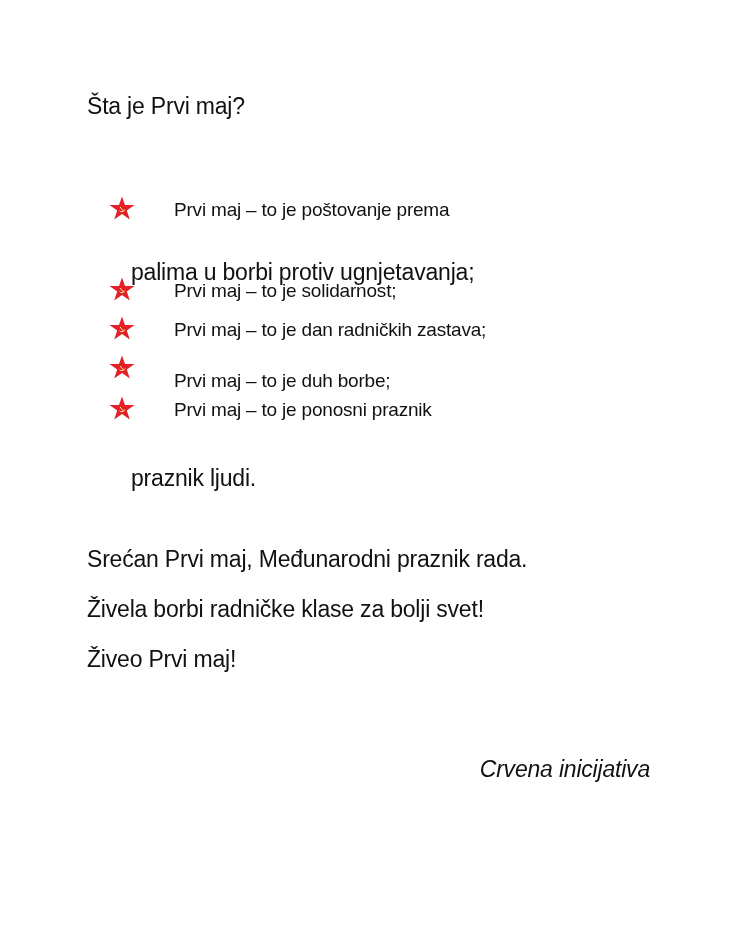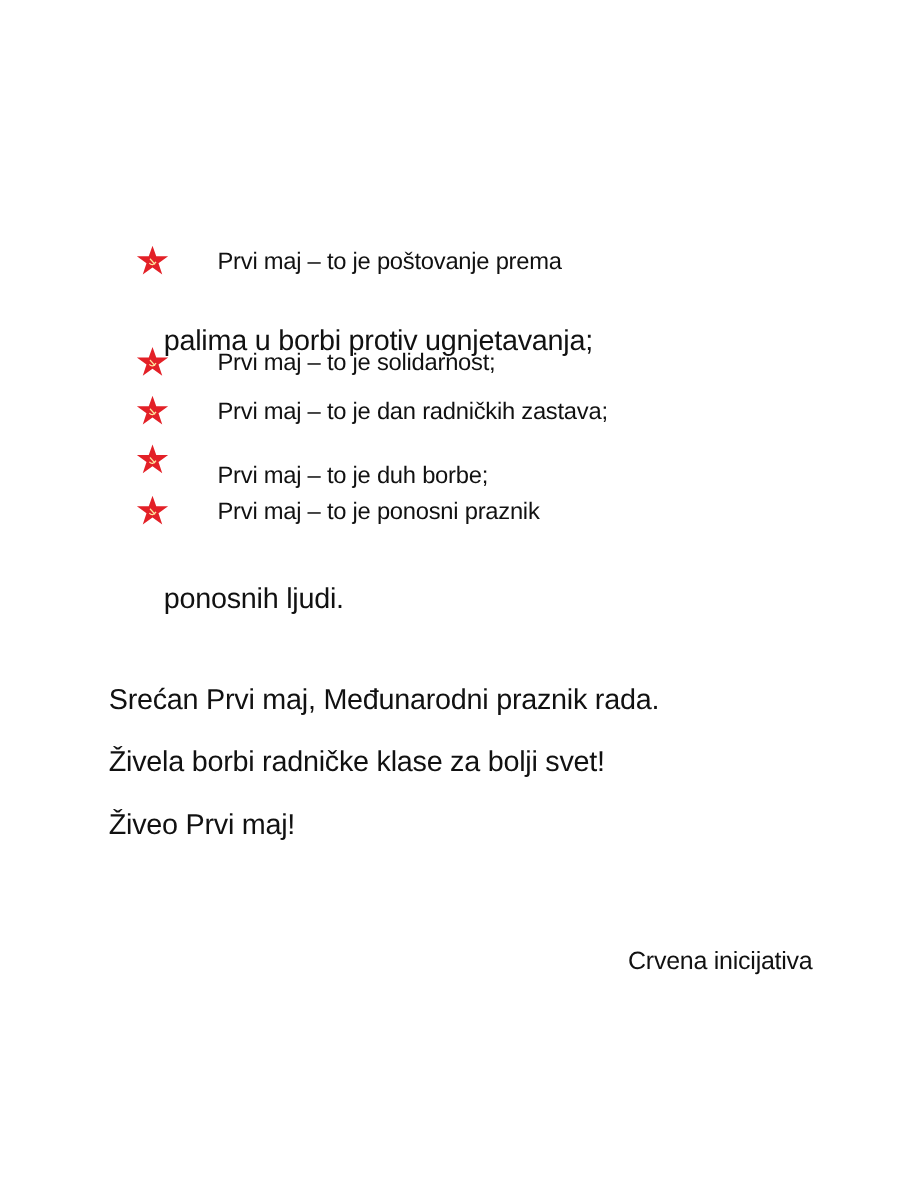--- a/index.html
+++ b/index.html
@@ -51,31 +51,33 @@
       line-height: 28px;
       white-space: nowrap;
       letter-spacing: -0.2px;
       margin-top: 24px;
     }
     .closing { left: 87px; }
     .signature {
       position: absolute;
       right: 86px;
       top: 755px;
-      font-size: 20px;
+      font-size: 23px;
       line-height: 28px;
+      font-style: italic;
       white-space: nowrap;
       letter-spacing: -0.2px;
     }
   </style>
 </head>
 <body>
 
 <div class="page">
 
+  <div class="line heading">Šta je Prvi maj?</div>
 
   <div>
 
     <div class="bullet-row" style="top:196px;">
       <svg class="star" viewBox="0 0 26 24">
         <polygon points="13,0.5 16,9 25.5,9 17.8,14.5 20.8,23.5 13,18 5.2,23.5 8.2,14.5 0.5,9 10,9" fill="#e32027"></polygon>
         <path d="M10.5,14.5 Q13,17.5 15.8,13.5" stroke="#ffe7a0" stroke-width="1" fill="none"></path>
         <line x1="11" y1="11" x2="15" y2="15.5" stroke="#ffe7a0" stroke-width="1"></line>
       </svg>
       <span class="bullet-text" style="top:0px;">Prvi maj – to je poštovanje prema</span>
@@ -109,21 +111,21 @@
       <span class="bullet-text" style="top:0px;margin-top:12px;">Prvi maj – to je duh borbe;</span>
     </div>
 
     <div class="bullet-row" style="top:396px;">
       <svg class="star" viewBox="0 0 26 24">
         <polygon points="13,0.5 16,9 25.5,9 17.8,14.5 20.8,23.5 13,18 5.2,23.5 8.2,14.5 0.5,9 10,9" fill="#e32027"></polygon>
         <path d="M10.5,14.5 Q13,17.5 15.8,13.5" stroke="#ffe7a0" stroke-width="1" fill="none"></path>
         <line x1="11" y1="11" x2="15" y2="15.5" stroke="#ffe7a0" stroke-width="1"></line>
       </svg>
       <span class="bullet-text" style="top:0px;">Prvi maj – to je ponosni praznik</span>
-      <span class="bullet-cont" style="top:44px;">ponosnih ljudi.</span>
+      <span class="bullet-cont" style="top:44px;">praznik ljudi.</span>
     </div>
 
   </div>
 
   <div>
     <div class="line closing" style="top:545px;">Srećan Prvi maj, Međunarodni praznik rada.</div>
     <div class="line closing" style="top:595px;">Živela borbi radničke klase za bolji svet!</div>
     <div class="line closing" style="top:645px;">Živeo Prvi maj!</div>
   </div>
 

